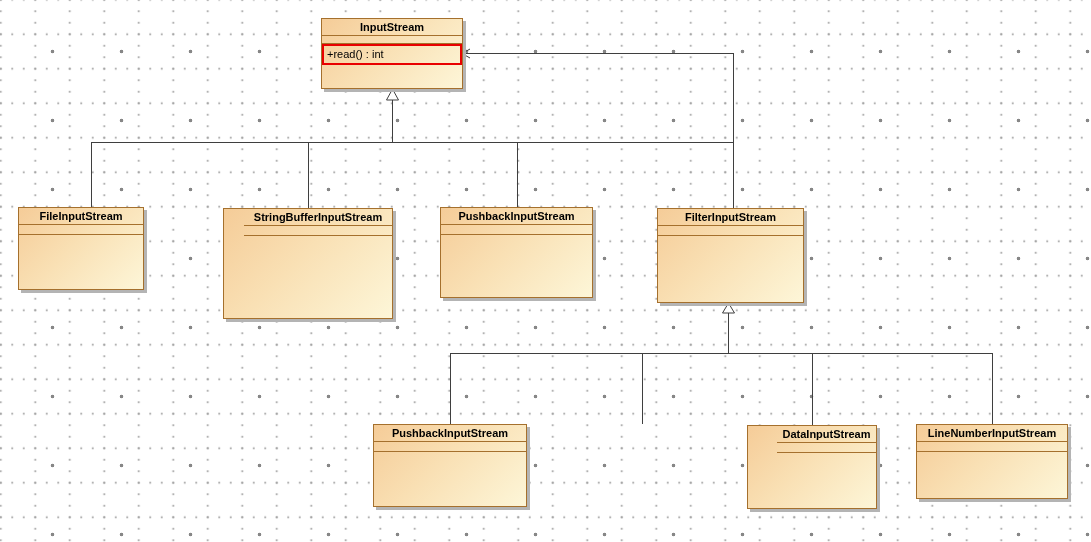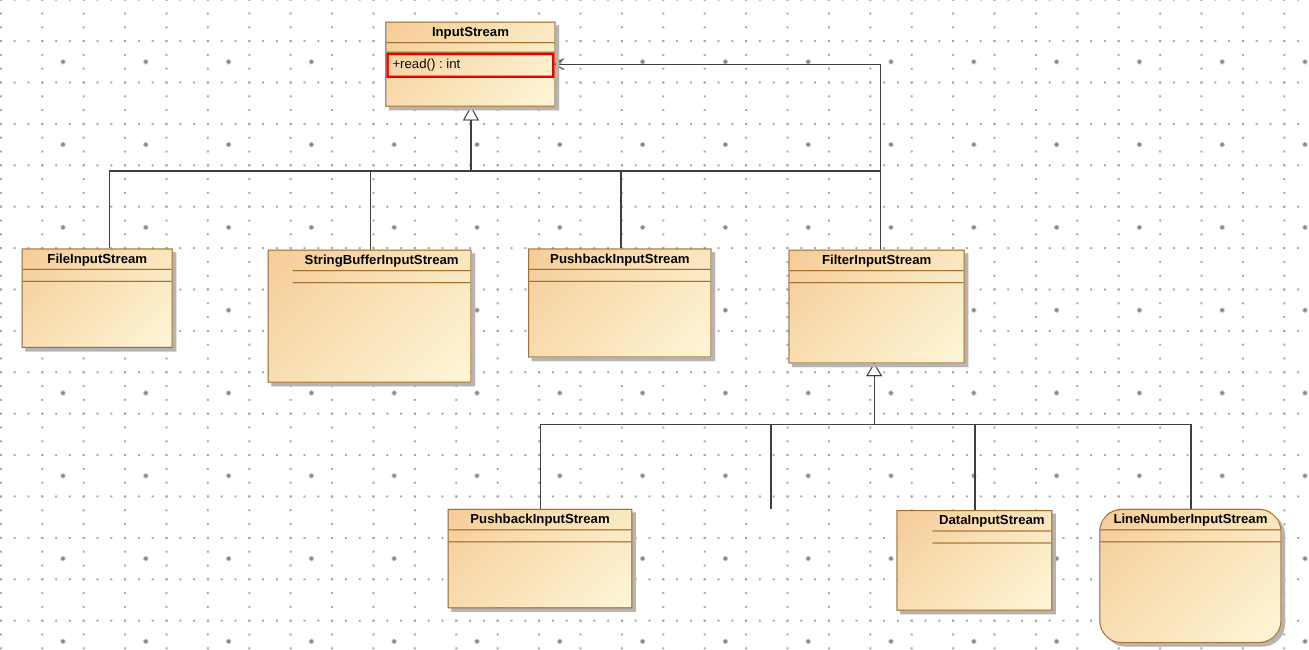--- a/index.html
+++ b/index.html
@@ -136,19 +136,19 @@
     <div class="c-ops"></div>
   </div>
 
 
   <div class="uml-class" style="left:747px; top:425px; width:130px; height:84px;padding-left:29px;">
     <div class="c-title">DataInputStream</div>
     <div class="c-attrs"></div>
     <div class="c-ops"></div>
   </div>
 
-  <div class="uml-class" style="left:916px; top:424px; width:152px; height:112px;border-radius:19px;">
+  <div class="uml-class" style="left:916px; top:424px; width:152px; height:75px;">
     <div class="c-title">LineNumberInputStream</div>
     <div class="c-attrs"></div>
     <div class="c-ops"></div>
   </div>
 
 </div>
 
 </body></html>

